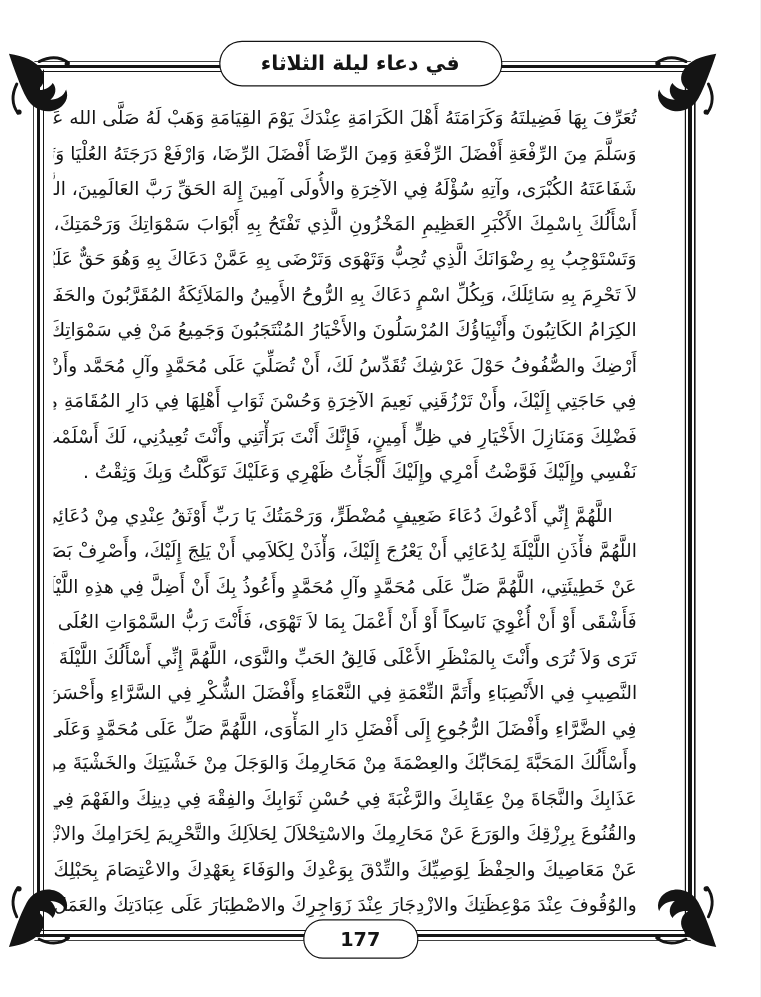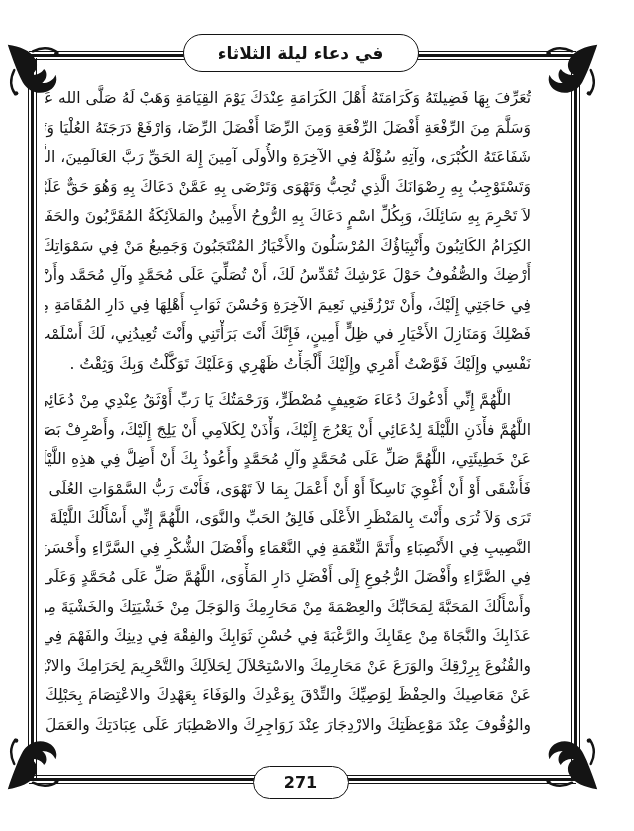--- a/index.html
+++ b/index.html
@@ -108,20 +108,21 @@
 
   <div class="cartouche title-cartouche">
     <span>في دعاء ليلة الثلاثاء</span>
   </div>
 
   <div class="text-block">
     <div class="para para1">
       <div class="line">تُعَرِّفَ بِهَا فَضِيلتَهُ وَكَرَامَتَهُ أَهْلَ الكَرَامَةِ عِنْدَكَ يَوْمَ القِيَامَةِ وَهَبْ لَهُ صَلَّى الله عَلَيْهِ وآلِهِ</div>
       <div class="line">وَسَلَّمَ مِنَ الرِّفْعَةِ أَفْضَلَ الرِّفْعَةِ وَمِنَ الرِّضَا أَفْضَلَ الرِّضَا، وَارْفَعْ دَرَجَتَهُ العُلْيَا وَتَقَبَّلْ</div>
       <div class="line">شَفَاعَتَهُ الكُبْرَى، وآتِهِ سُؤْلَهُ فِي الآخِرَةِ والأُولَى آمِينَ إِلهَ الحَقِّ رَبَّ العَالَمِينَ، اللَّهُمَّ إِنِّي</div>
+      <div class="line">أَسْأَلُكَ بِاسْمِكَ الأَكْبَرِ العَظِيمِ المَخْزُونِ الَّذِي تَفْتَحُ بِهِ أَبْوَابَ سَمْوَاتِكَ وَرَحْمَتِكَ،</div>
       <div class="line">وَتَسْتَوْجِبُ بِهِ رِضْوَانَكَ الَّذِي تُحِبُّ وَتَهْوَى وَتَرْضَى بِهِ عَمَّنْ دَعَاكَ بِهِ وَهُوَ حَقٌّ عَلَيْكَ أَنْ</div>
       <div class="line">لاَ تَحْرِمَ بِهِ سَائِلَكَ، وَبِكُلِّ اسْمٍ دَعَاكَ بِهِ الرُّوحُ الأَمِينُ والمَلاَئِكَةُ المُقَرَّبُونَ والحَفَظَةُ</div>
       <div class="line">الكِرَامُ الكَاتِبُونَ وأَنْبِيَاؤُكَ المُرْسَلُونَ والأَخْيَارُ المُنْتَجَبُونَ وَجَمِيعُ مَنْ فِي سَمْوَاتِكَ وأَقْطَارِ</div>
       <div class="line">أَرْضِكَ والصُّفُوفُ حَوْلَ عَرْشِكَ تُقَدِّسُ لَكَ، أَنْ تُصَلِّيَ عَلَى مُحَمَّدٍ وآلِ مُحَمَّد وأَنْ تَنْظُرَ</div>
       <div class="line">فِي حَاجَتِي إِلَيْكَ، وأَنْ تَرْزُقَنِي نَعِيمَ الآخِرَةِ وَحُسْنَ ثَوَابِ أَهْلِهَا فِي دَارِ المُقَامَةِ مِنْ</div>
       <div class="line">فَضْلِكَ وَمَنَازِلَ الأَخْيَارِ في ظِلٍّ أَمِينٍ، فَإِنَّكَ أَنْتَ بَرَأْتَنِي وأَنْتَ تُعِيدُنِي، لَكَ أَسْلَمْتُ</div>
       <div class="line short">نَفْسِي وإِلَيْكَ فَوَّضْتُ أَمْرِي وإِلَيْكَ أَلْجَأْتُ ظَهْرِي وَعَلَيْكَ تَوَكَّلْتُ وَبِكَ وَثِقْتُ .</div>
     </div>
     <div class="para para2">
       <div class="line indent">اللَّهُمَّ إِنِّي أَدْعُوكَ دُعَاءَ ضَعِيفٍ مُضْطَرٍّ، وَرَحْمَتُكَ يَا رَبِّ أَوْثَقُ عِنْدِي مِنْ دُعَائِي،</div>
@@ -133,16 +134,16 @@
       <div class="line">فِي الضَّرَّاءِ وأَفْضَلَ الرُّجُوعِ إِلَى أَفْضَلِ دَارِ المَأْوَى، اللَّهُمَّ صَلِّ عَلَى مُحَمَّدٍ وَعَلَى آلِهِ</div>
       <div class="line">وأَسْأَلُكَ المَحَبَّةَ لِمَحَابِّكَ والعِصْمَةَ مِنْ مَحَارِمِكَ وَالوَجَلَ مِنْ خَشْيَتِكَ والخَشْيَةَ مِنْ</div>
       <div class="line">عَذَابِكَ والنَّجَاةَ مِنْ عِقَابِكَ والرَّغْبَةَ فِي حُسْنِ ثَوَابِكَ والفِقْهَ فِي دِينِكَ والفَهْمَ فِي كِتَابِكَ</div>
       <div class="line">والقُنُوعَ بِرِزْقِكَ والوَرَعَ عَنْ مَحَارِمِكَ والاسْتِحْلاَلَ لِحَلاَلِكَ والتَّحْرِيمَ لِحَرَامِكَ والانْتِهَاءَ</div>
       <div class="line">عَنْ مَعَاصِيكَ والحِفْظَ لِوَصِيِّكَ والتِّدْقَ بِوَعْدِكَ والوَفَاءَ بِعَهْدِكَ والاعْتِصَامَ بِحَبْلِكَ</div>
       <div class="line">والوُقُوفَ عِنْدَ مَوْعِظَتِكَ والازْدِجَارَ عِنْدَ زَوَاجِرِكَ والاصْطِبَارَ عَلَى عِبَادَتِكَ والعَمَلَ</div>
     </div>
   </div>
 
   <div class="cartouche pagenum-cartouche">
-    <span>271</span>
+    <span>177</span>
   </div>
 
 </div>
 
 </body></html>

